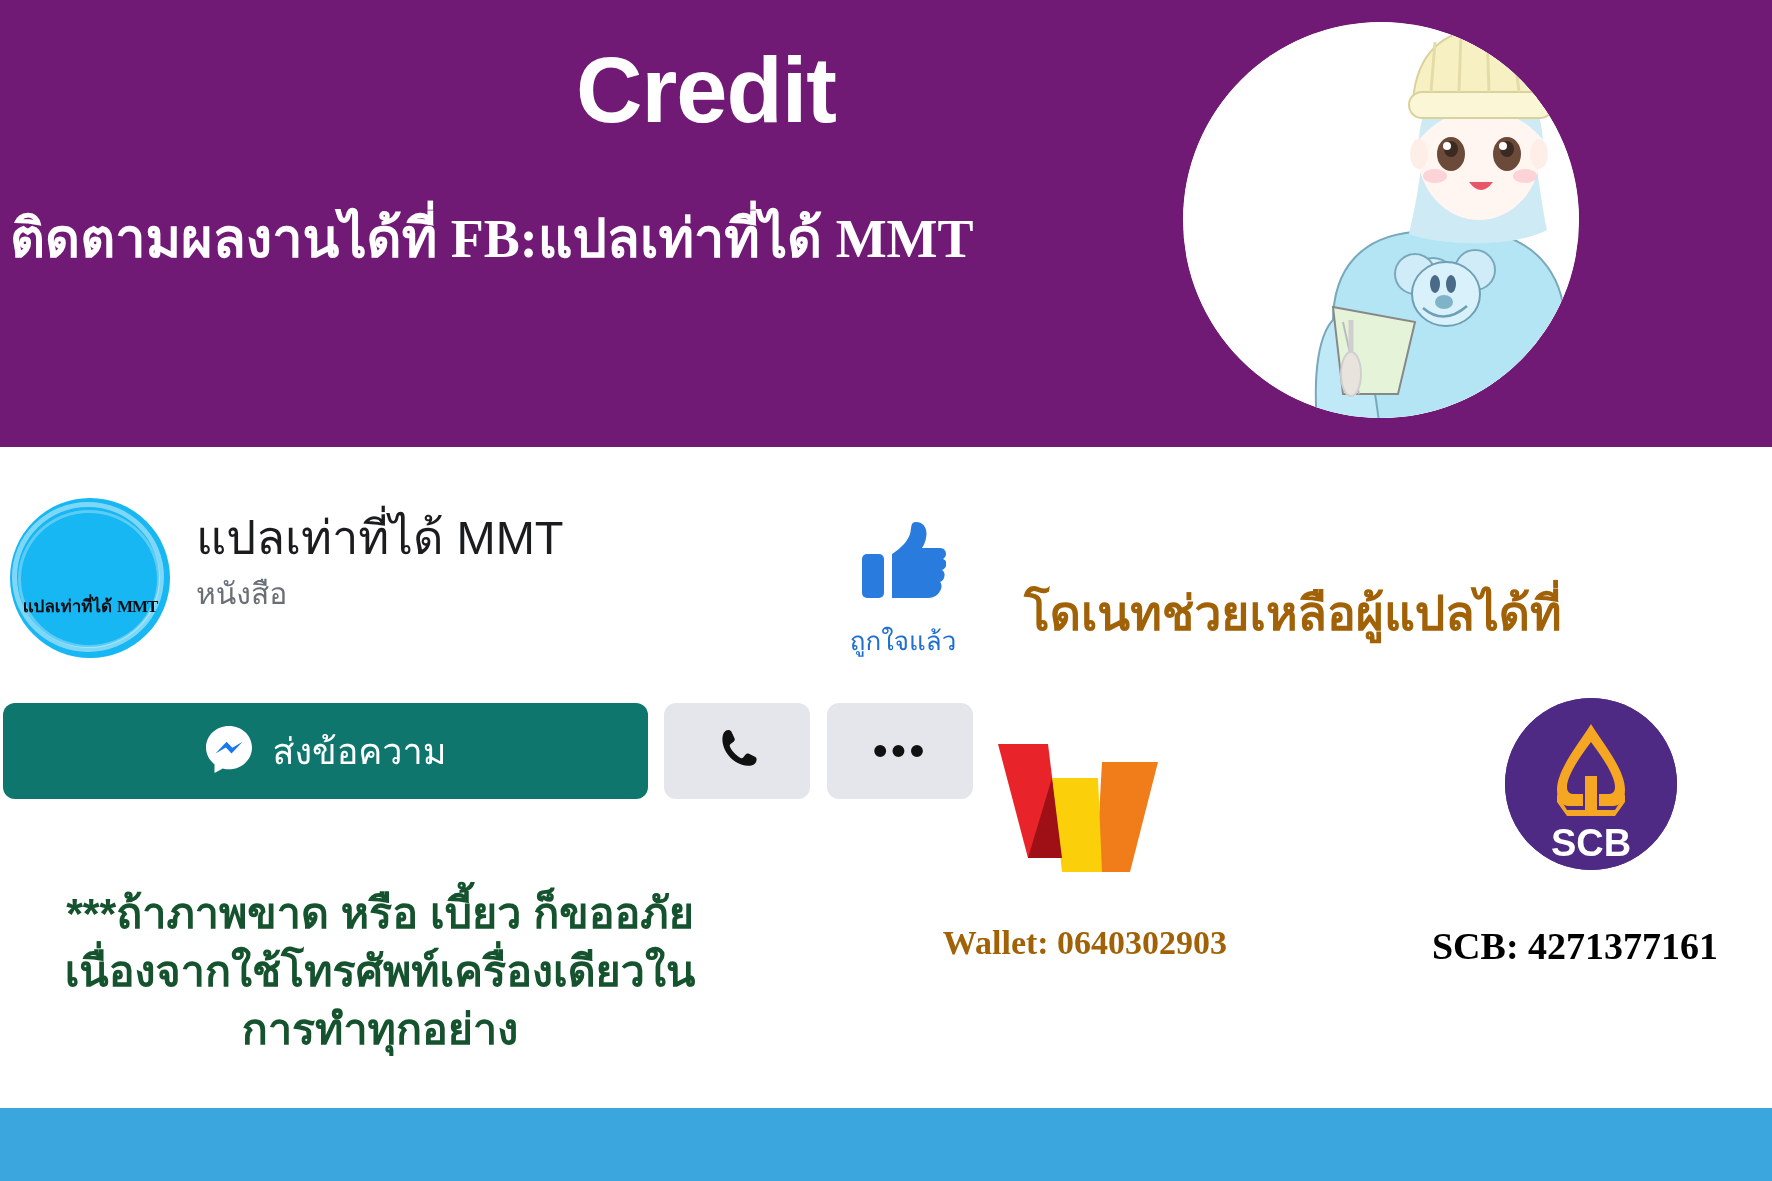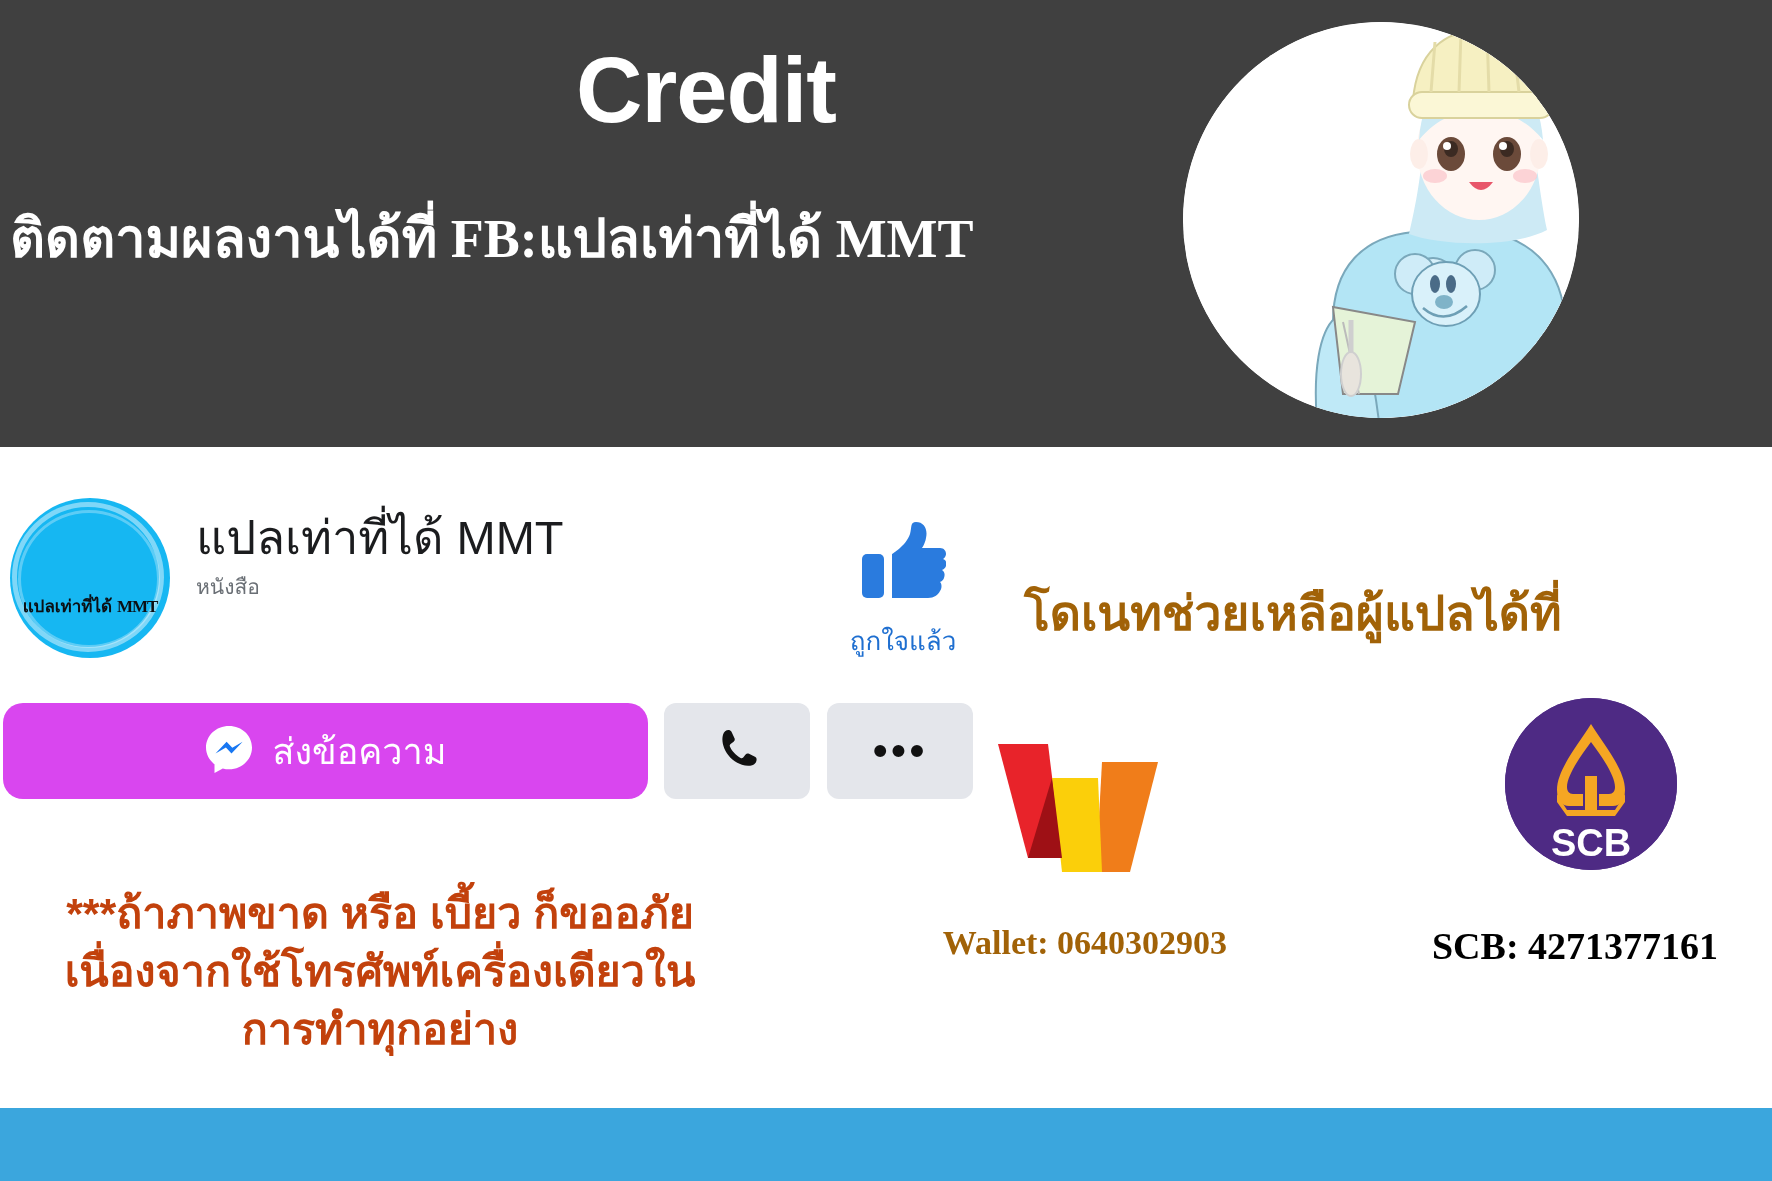--- a/index.html
+++ b/index.html
@@ -7,21 +7,21 @@
   body {
     font-family:"Liberation Sans", sans-serif;
     background:#ffffff;
     overflow:hidden;
     position:relative;
   }
 
   
   #header {
     position:absolute; left:0; top:0; width:1772px; height:447px;
-    background:#404040;
+    background:#701a75;
     overflow:hidden;
   }
   #credit-title {
     position:absolute; left:0; top:42px; width:1412px;
     text-align:center;
     color:#ffffff;
     font-size:92px;
     font-weight:700;
     letter-spacing:-1px;
     line-height:1.05;
@@ -86,21 +86,21 @@
   }
 
   #page-name {
     position:absolute; left:196px; top:500px;
     font-size:47px;
     color:#1b1c1e;
     white-space:nowrap;
   }
   #page-category {
     position:absolute; left:196px; top:570px;
-    font-size:21px;
+    font-size:30px;
     color:#6a6f75;
     white-space:nowrap;
   }
 
   
   #like-block { position:absolute; left:843px; top:520px; width:120px; text-align:center; }
   #like-icon { display:block; margin:0 auto; }
   #like-label {
     margin-top:16px;
     font-size:26px;
@@ -115,22 +115,22 @@
     font-weight:700;
     color:#a16207;
     font-family:"Liberation Serif", serif;
     white-space:nowrap;
   }
 
   
   #btn-message {
     position:absolute; left:3px; top:703px;
     width:645px; height:96px;
-    background:#d946ef;
-    border-radius:20px;
+    background:#0f766e;
+    border-radius:12px;
     display:flex; align-items:center; justify-content:center;
     gap:18px;
   }
   #btn-message .label {
     color:#ffffff; font-size:36px; white-space:nowrap;
   }
   #btn-call, #btn-more {
     position:absolute; top:703px;
     width:146px; height:96px;
     background:#e4e6eb;
@@ -138,21 +138,21 @@
     display:flex; align-items:center; justify-content:center;
   }
   #btn-call { left:664px; }
   #btn-more { left:827px; }
   #btn-more .dots { font-size:44px; color:#111; line-height:0.4; letter-spacing:3px; }
 
   
   #red-note {
     position:absolute; left:0; top:884px; width:760px;
     text-align:center;
-    color:#c2410c;
+    color:#14532d;
     font-size:43px;
     font-weight:700;
     line-height:1.35;
   }
   #red-note div { white-space:nowrap; }
 
   
   #wallet-logo { position:absolute; left:990px; top:740px; width:180px; height:135px; }
   #wallet-caption {
     position:absolute; left:845px; top:924px; width:480px;

